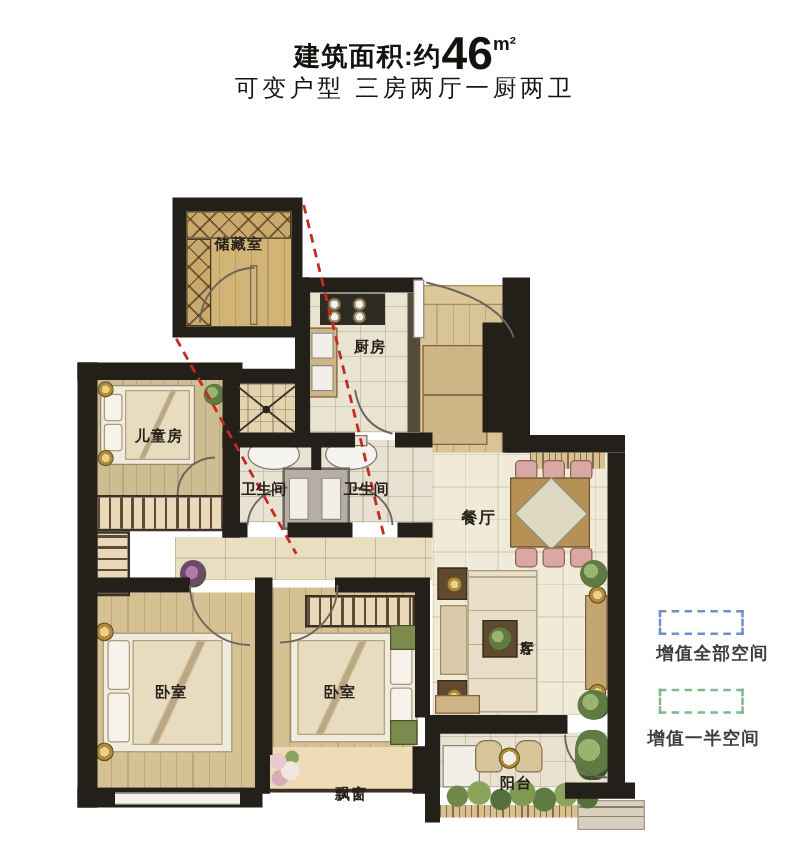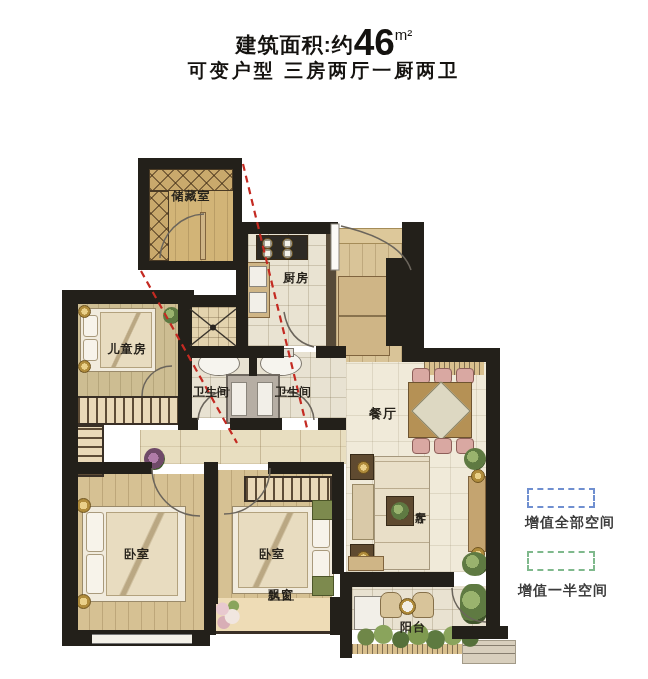--- a/index.html
+++ b/index.html
@@ -3,22 +3,22 @@
 <meta charset="utf-8">
 <style>
   html,body{margin:0;padding:0;background:#fff;}
   #page{position:relative;width:648px;height:679px;background:#ffffff;overflow:hidden;
         font-family:"Liberation Sans","DejaVu Sans",sans-serif;color:#14120f;}
   .abs{position:absolute;}
   
   .title-line{position:absolute;left:0;width:100%;text-align:center;white-space:nowrap;}
   .t-pre{font-size:21px;font-weight:bold;letter-spacing:1px;}
   .t-area{font-size:37px;font-weight:bold;letter-spacing:0;line-height:1;vertical-align:-3px;}
-  .t-unit{font-size:15px;font-weight:normal;vertical-align:12px;}
-  .t-sub{font-size:19px;font-weight:bold;letter-spacing:3px;}
+  .t-unit{font-size:15px;font-weight:bold;vertical-align:12px;}
+  .t-sub{font-size:19px;font-weight:normal;letter-spacing:3px;}
   
   .wall{position:absolute;background:#23201a;}
   .wood{position:absolute;background-color:#d6c193;
         background-image:repeating-linear-gradient(90deg,rgba(124,98,56,.28) 0 1px,transparent 1px 13px);}
   .wood2{position:absolute;background-color:#cdbd92;
         background-image:repeating-linear-gradient(90deg,rgba(114,98,56,.25) 0 1px,transparent 1px 11px);}
   .plank{position:absolute;background-color:#e8dec0;
         background-image:repeating-linear-gradient(90deg,rgba(124,98,56,.3) 0 1px,transparent 1px 40px),
                          repeating-linear-gradient(0deg,rgba(124,98,56,.16) 0 1px,transparent 1px 17px);}
   .tile{position:absolute;background-color:#ece5d3;
@@ -244,21 +244,21 @@
 
   <div class="rlabel" style="left:191px;top:196px;">储藏室</div>
   <div class="rlabel" style="left:127px;top:349px;">儿童房</div>
   <div class="rlabel" style="left:296px;top:278px;">厨房</div>
   <div class="rlabel small" style="left:211px;top:392px;">卫生间</div>
   <div class="rlabel small" style="left:293px;top:392px;">卫生间</div>
   <div class="rlabel" style="left:383px;top:414px;font-size:13px;">餐厅</div>
   <div class="rlabel vert" style="left:420px;top:505px;">客厅</div>
   <div class="rlabel" style="left:137px;top:554px;">卧室</div>
   <div class="rlabel" style="left:272px;top:554px;">卧室</div>
-  <div class="rlabel" style="left:281px;top:595px;text-decoration:underline;">飘窗</div>
+  <div class="rlabel" style="left:281px;top:636px;">飘窗</div>
   <div class="rlabel" style="left:413px;top:627px;">阳台</div>
 
   <div class="legend-box" style="left: 527px; top: 488px; border-color: rgb(111, 143, 208);"></div>
   <div class="legend-text" style="left:525px;top:514px;">增值全部空间</div>
   <div class="legend-box" style="left: 527px; top: 551px; border-color: rgb(127, 185, 140);"></div>
   <div class="legend-text" style="left:518px;top:582px;font-family:Liberation Serif, serif;">增值一半空间</div>
 
 </div>
 
 </body></html>

